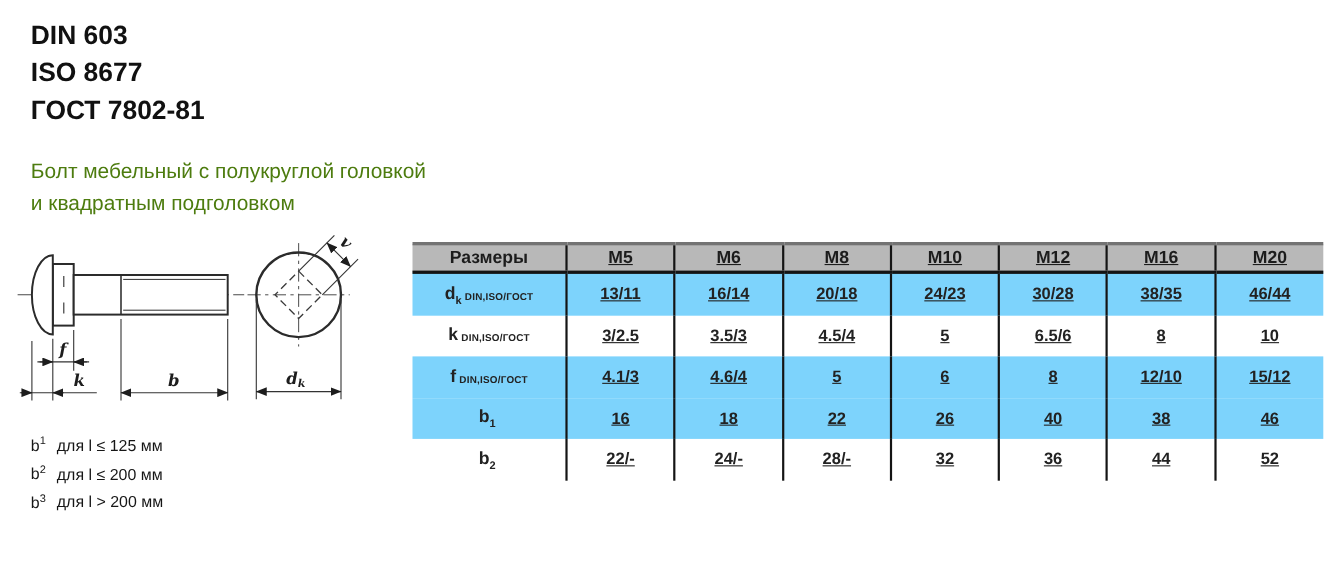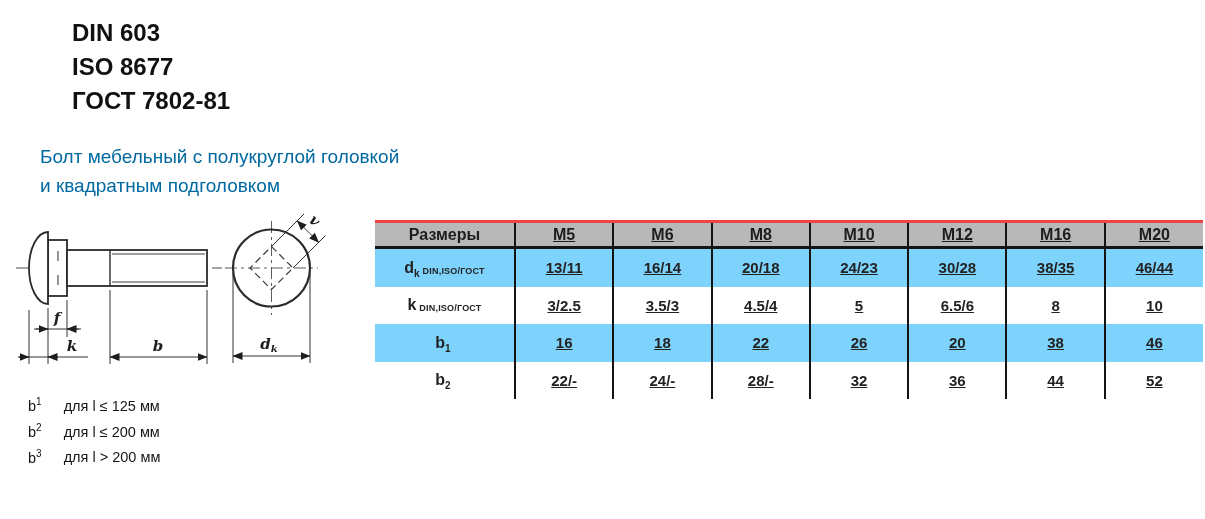--- a/index.html
+++ b/index.html
@@ -3,38 +3,38 @@
 <meta charset="utf-8">
 <style>
   html,body{margin:0;padding:0;}
   body{
     width:1205px;height:519px;position:relative;overflow:hidden;
     background:#ffffff;color:#1a1a1a;
     font-family:"Liberation Sans","DejaVu Sans",sans-serif;
   }
   
   .standards{position:absolute;left:28px;top:16px;font-size:24px;font-weight:bold;
-    line-height:34px;color:#111;margin-left:44px;}
-  .subtitle{position:absolute;left:40px;top:142px;font-size:19px;line-height:29px;color:#0369a1;}
+    line-height:34px;color:#111;}
+  .subtitle{position:absolute;left:28px;top:142px;font-size:19px;line-height:29px;color:#4d7c0f;}
   
   .drawing{position:absolute;left:8px;top:195px;}
   
   .footnotes{position:absolute;left:28px;top:391px;font-size:14.5px;line-height:22px;color:#161616;}
   .fn sup{font-size:10px;}
-  .fn .fn-text{margin-left:22px;text-align:right;}
+  .fn .fn-text{margin-left:10px;text-align:right;}
   
   table.dim-table{
     position:absolute;left:375px;top:220px;width:828px;
     border-collapse:collapse;table-layout:fixed;
   }
   .dim-table col.c0{width:140px;}
   .dim-table col.cm{width:98.3px;}
   .dim-table th{
     background:#b8b8b8;height:23px;
-    border-top:3px solid #ef4444;border-bottom:3px solid #141414;
+    border-top:3px solid #737373;border-bottom:3px solid #141414;
     font-size:16px;font-weight:bold;color:#1c1c1c;text-align:center;padding:0;
   }
   .dim-table td{
     height:37.5px;text-align:center;vertical-align:middle;
     font-size:15px;font-weight:bold;color:#222;padding:0;
   }
   .dim-table th + th, .dim-table td + td{border-left:2px solid #141414;text-decoration:underline;}
   .dim-table tbody tr.shade td{background:#7dd3fc;}
   .rl .sym{font-size:16px;font-weight:bold;}
   .rl sub{font-size:10px;font-weight:bold;line-height:0;}
@@ -166,26 +166,36 @@
       <td class="rl"><span class="sym">k</span><sub></sub><span class="sfx">DIN,ISO/ГОСТ</span></td>
       <td>3/2.5</td>
       <td>3.5/3</td>
       <td>4.5/4</td>
       <td>5</td>
       <td>6.5/6</td>
       <td>8</td>
       <td>10</td>
     </tr>
     <tr class="shade">
+      <td class="rl"><span class="sym">f</span><sub></sub><span class="sfx">DIN,ISO/ГОСТ</span></td>
+      <td>4.1/3</td>
+      <td>4.6/4</td>
+      <td>5</td>
+      <td>6</td>
+      <td>8</td>
+      <td>12/10</td>
+      <td>15/12</td>
+    </tr>
+    <tr class="shade">
       <td class="rl"><span class="sym">b</span><sub>1</sub><span class="sfx"></span></td>
       <td>16</td>
       <td>18</td>
       <td>22</td>
       <td>26</td>
-      <td>20</td>
+      <td>40</td>
       <td>38</td>
       <td>46</td>
     </tr>
     <tr>
       <td class="rl"><span class="sym">b</span><sub>2</sub><span class="sfx"></span></td>
       <td>22/-</td>
       <td>24/-</td>
       <td>28/-</td>
       <td>32</td>
       <td>36</td>

